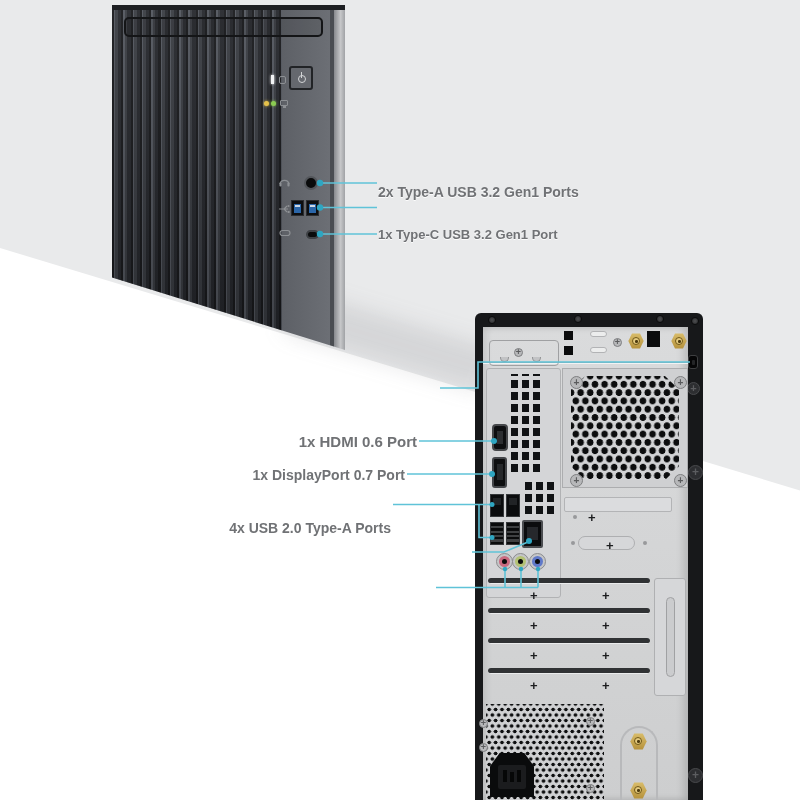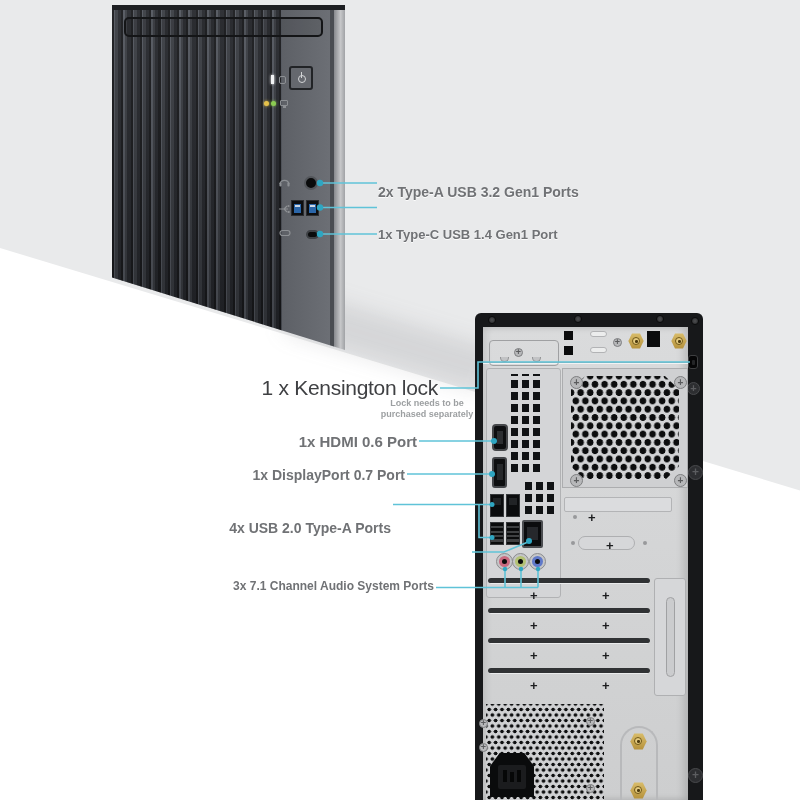--- a/index.html
+++ b/index.html
@@ -320,22 +320,19 @@
       <circle cx="492" cy="504.5" r="2.5"></circle>
         <circle cx="492" cy="537.5" r="2.5"></circle>
       <circle cx="529" cy="541" r="3"></circle>
       <circle cx="505" cy="569" r="2.2"></circle>
         <circle cx="521" cy="569" r="2.2"></circle>
         <circle cx="538" cy="569" r="2.2"></circle>
     </g>
   </svg>
 
   <div class="lbl" style="left:378px;top:184px">2x Type-A USB 3.2 Gen1 Ports</div>
-  <div class="lbl" style="left:378px;top:227px;font-size:13px">1x Type-C USB 1.4 Gen1 Port</div>
-
-  <div class="lbl" id="lbl-kens" style="right:362px;top:376px">1 x Kensington lock</div>
-  <div class="lbl" id="lbl-note" style="left:368px;top:398px">Lock needs to be purchased separately</div>
+  <div class="lbl" style="left:378px;top:227px;font-size:13px">1x Type-C USB 3.2 Gen1 Port</div>
+
   <div class="lbl" style="right:383px;top:433px;font-size:15px">1x HDMI 0.6 Port</div>
   <div class="lbl" style="right:395px;top:467px">1x DisplayPort 0.7 Port</div>
   <div class="lbl" style="right:409px;top:520px">4x USB 2.0 Type-A Ports</div>
-  <div class="lbl" style="right:366px;top:579px;font-size:12px">3x 7.1 Channel Audio System Ports</div>
 
 </div>
 
 </body></html>

